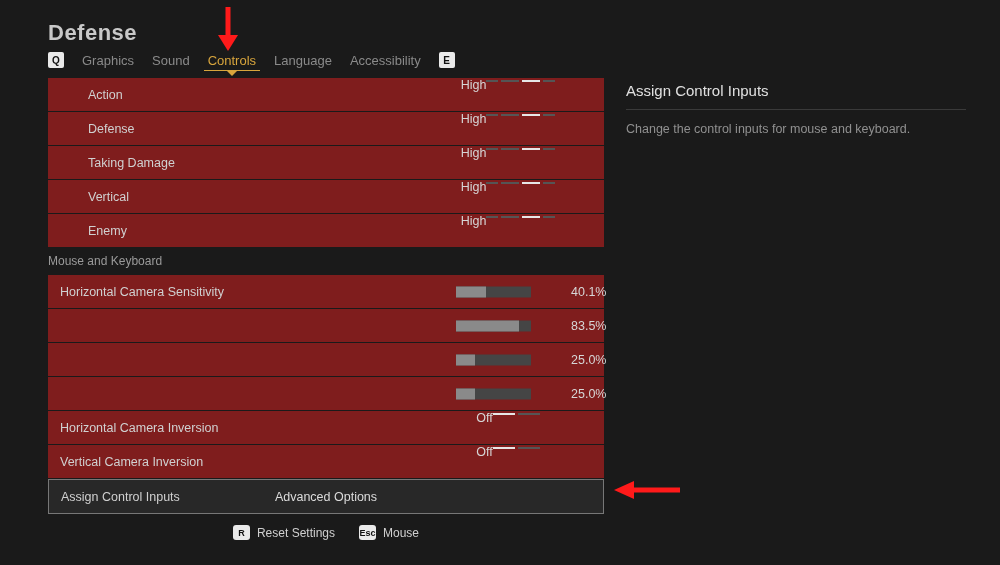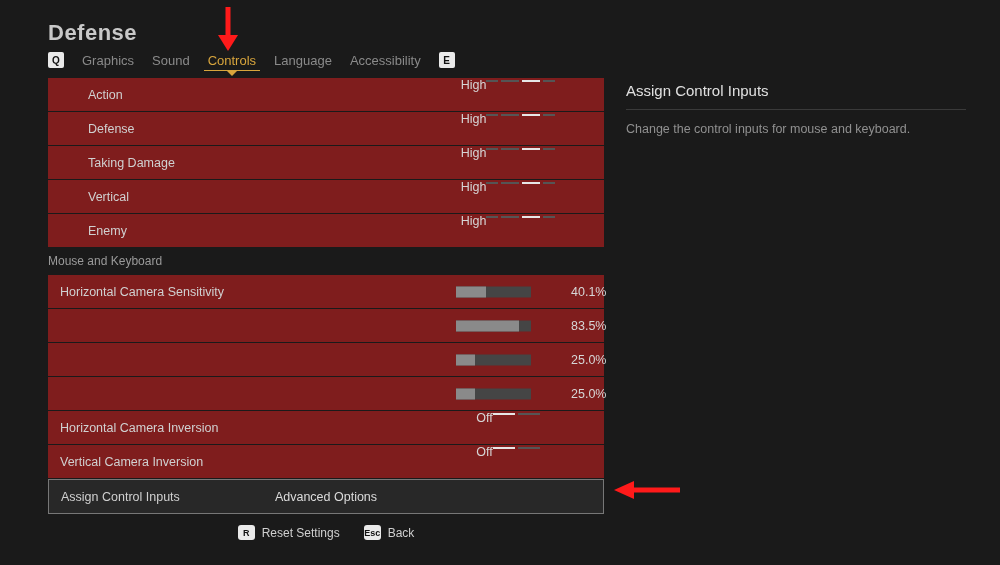--- a/index.html
+++ b/index.html
@@ -261,15 +261,15 @@
   <div class="desc">Change the control inputs for mouse and keyboard.</div>
 </div>
 
 <div class="footer">
   <span class="btn">
     <span class="k">R</span>
     <span>Reset Settings</span>
   </span>
   <span class="btn">
     <span class="k">Esc</span>
-    <span>Back</span>
+    <span>Mouse</span>
   </span>
 </div>
 
 </body></html>

